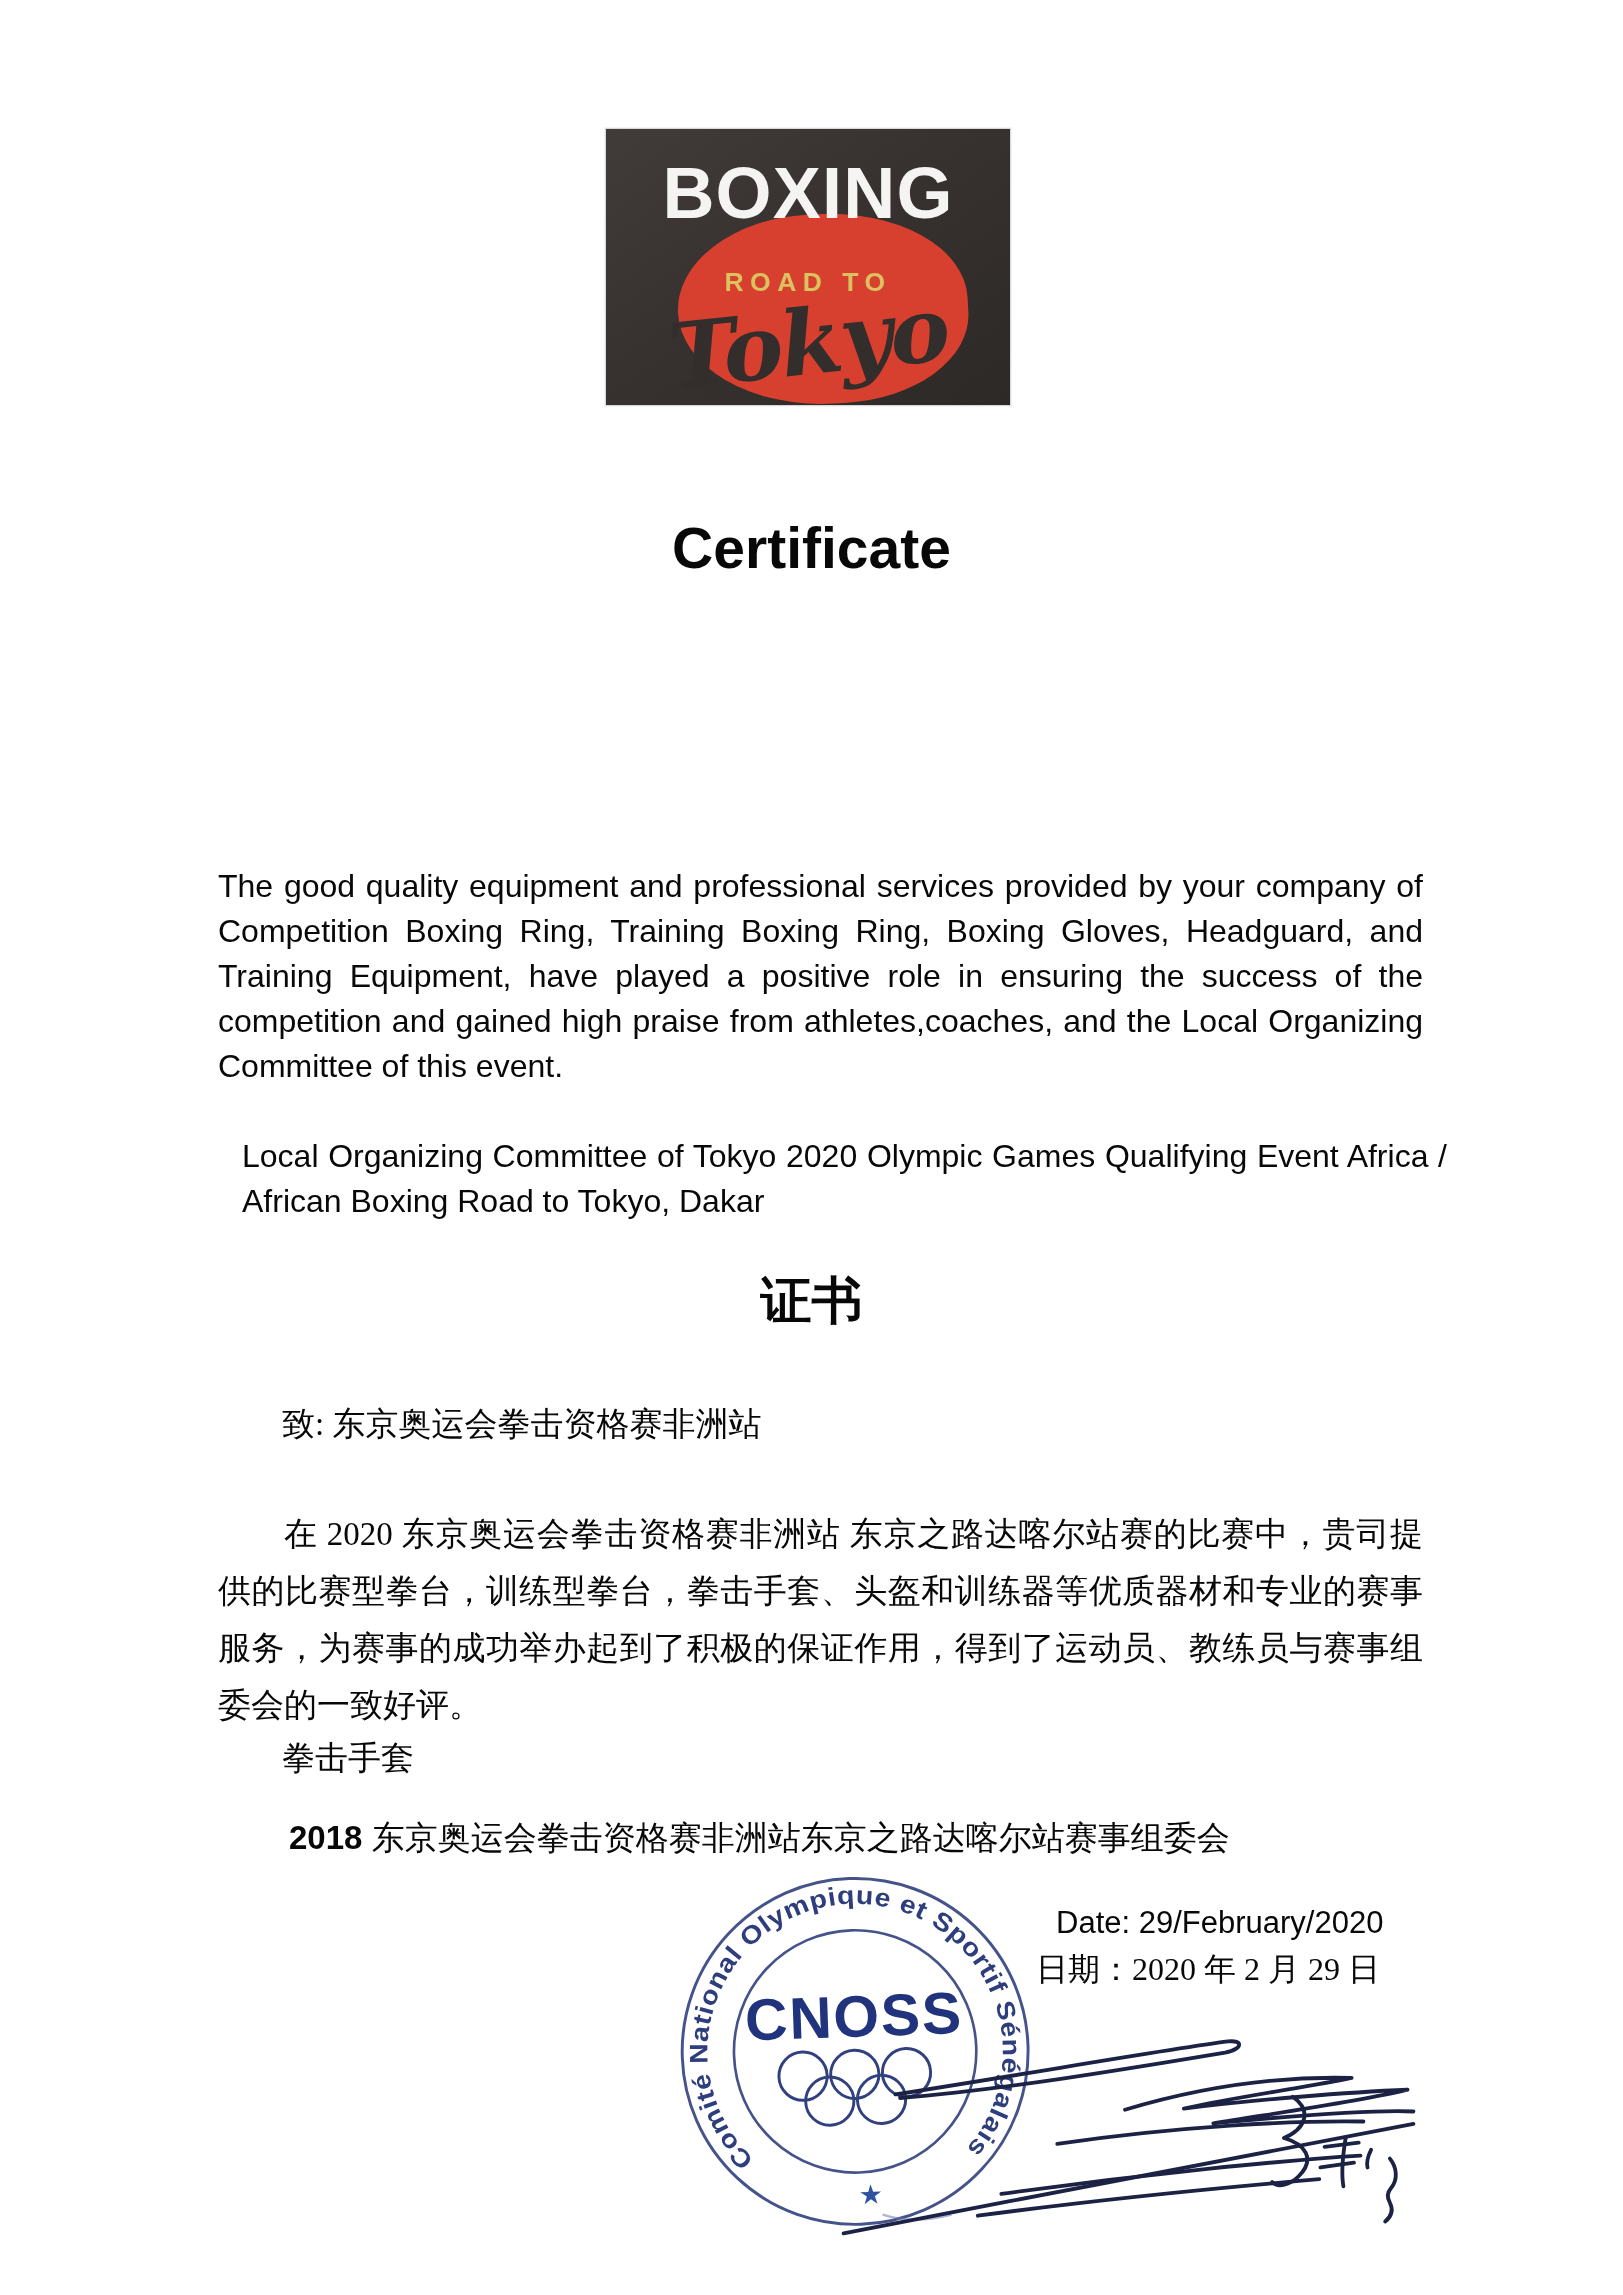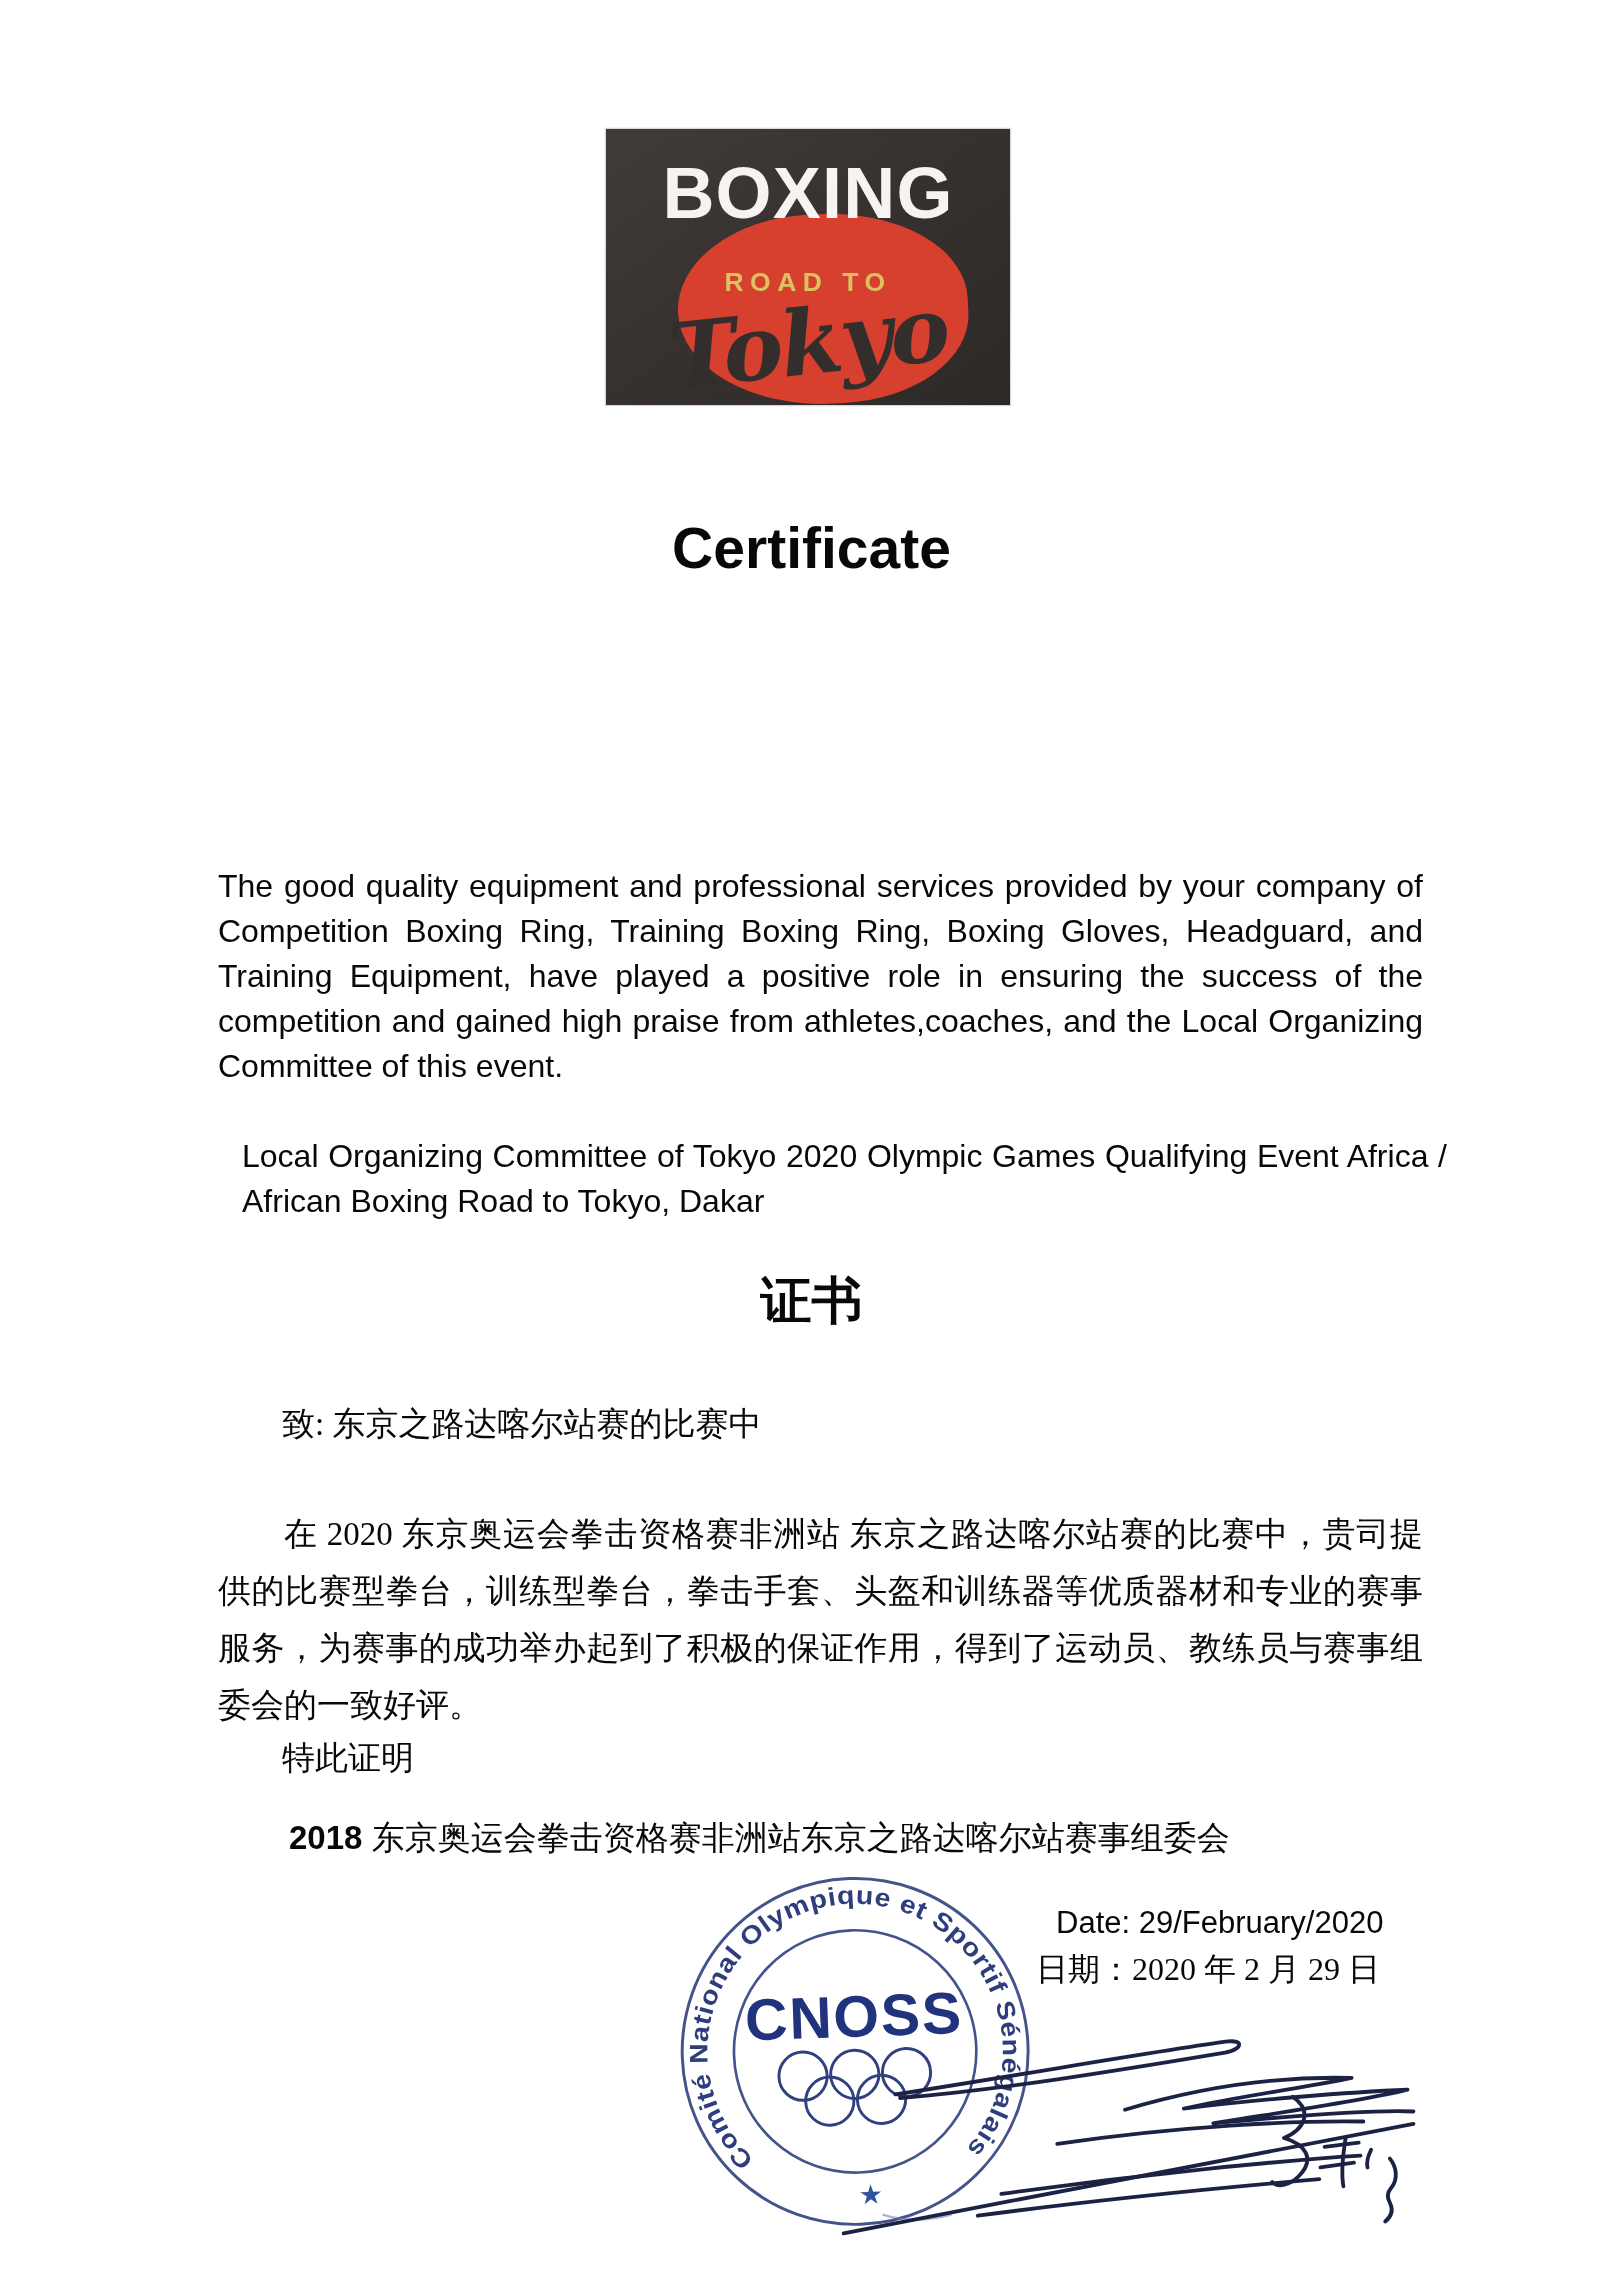--- a/index.html
+++ b/index.html
@@ -94,25 +94,25 @@
   <div class="cert-title">Certificate</div>
 
 
 
   <div class="en-block p2">The good quality equipment and professional services provided by your company of Competition Boxing Ring, Training Boxing Ring, Boxing Gloves, Headguard, and Training Equipment, have played a positive role in ensuring the success of the competition and gained high praise from athletes,coaches, and the Local Organizing Committee of this event.</div>
 
   <div class="en-block p3">Local Organizing Committee of Tokyo 2020 Olympic Games Qualifying Event Africa / African Boxing Road to Tokyo, Dakar</div>
 
   <div class="zh-title zh">证书</div>
 
-  <div class="zh-to zh">致: 东京之路达喀尔站赛的比赛中</div>
+  <div class="zh-to zh">致: 东京奥运会拳击资格赛非洲站</div>
 
   <div class="zh-para zh">在 2020 东京奥运会拳击资格赛非洲站 东京之路达喀尔站赛的比赛中，贵司提供的比赛型拳台，训练型拳台，拳击手套、头盔和训练器等优质器材和专业的赛事服务，为赛事的成功举办起到了积极的保证作用，得到了运动员、教练员与赛事组委会的一致好评。</div>
 
-  <div class="zh-hereby zh">特此证明</div>
+  <div class="zh-hereby zh">拳击手套</div>
 
   <div class="zh-committee zh">
     <span class="num-bold">2018</span><span>东京奥运会拳击资格赛非洲站东京之路达喀尔站赛事组委会</span>
   </div>
 
   <div class="date-en">Date: 29/February/2020</div>
   <div class="date-zh zh">日期：2020 年 2 月 29 日</div>
 
   <svg class="stamp" width="360" height="368" viewBox="0 0 612 625">
     <g fill="none" stroke="#31407e">

